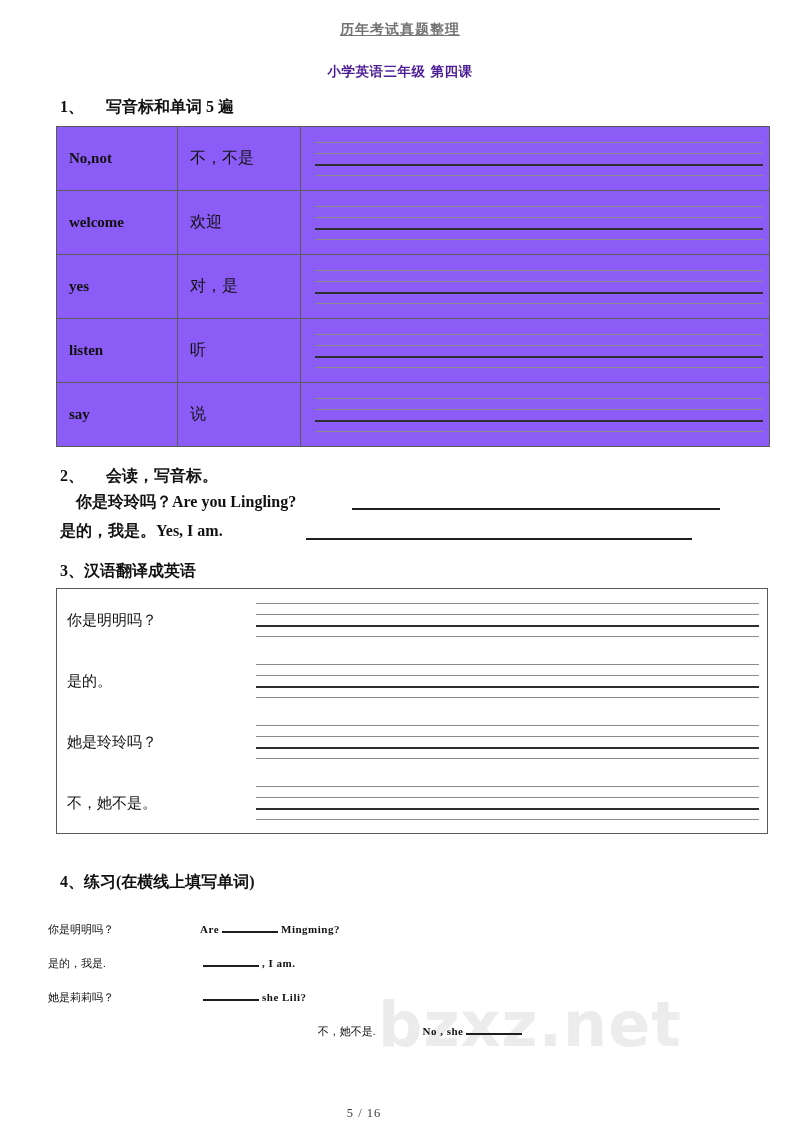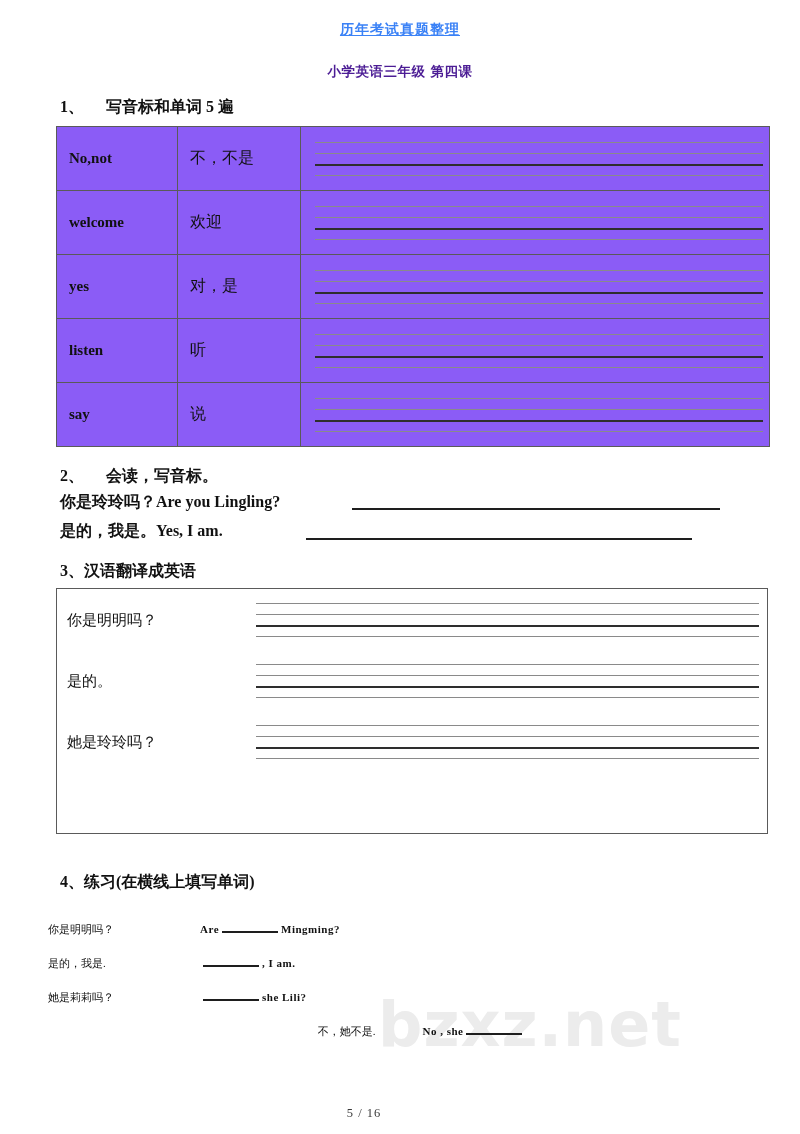--- a/index.html
+++ b/index.html
@@ -44,21 +44,21 @@
     position: absolute;
     top: 20px;
     left: 0;
     width: 800px;
     text-align: center;
   }
   .doc-header .hdr-link {
     font-family: "DejaVu Sans", "Liberation Sans", sans-serif;
     font-size: 14px;
     font-weight: bold;
-    color: #3b82f6;
+    color: #737373;
     text-decoration: underline;
     letter-spacing: 1px;
   }
 
   .doc-title {
     position: absolute;
     top: 63px;
     left: 0;
     width: 800px;
     text-align: center;
@@ -136,21 +136,21 @@
   .staff .ln.l4 { top: 33px; }
 
   
   .s2-row {
     position: absolute;
     left: 60px;
     font-size: 16px;
     font-weight: bold;
     white-space: nowrap;
   }
-  #s2-line1 { top: 492px; }
+  #s2-line1 { top: 492px; margin-left: 16px; }
   #s2-line2 { top: 521px; }
   .s2-blank {
     position: absolute;
     height: 2px;
     background: #1e1e1e;
   }
   #s2-blank1 { top: 508px; left: 352px; width: 368px; }
   #s2-blank2 { top: 538px; left: 306px; width: 386px; }
 
   
@@ -358,20 +358,29 @@
       </div>
       <div class="trans-row" style="top:122px;">
         <span class="prompt">她是玲玲吗？</span>
         <span class="staff3">
           <span class="ln l1"></span>
             <span class="ln l2"></span>
             <span class="ln l3"></span>
             <span class="ln l4"></span>
         </span>
       </div>
+      <div class="trans-row" style="top:183px;">
+        <span class="prompt">不，她不是。</span>
+        <span class="staff3">
+          <span class="ln l1"></span>
+            <span class="ln l2"></span>
+            <span class="ln l3"></span>
+            <span class="ln l4"></span>
+        </span>
+      </div>
     </div>
 
     <div class="sec-head" id="sec4-head">
       <span>4、</span><span>练习(在横线上填写单词)</span>
     </div>
 
     <div class="ex-row" id="ex-1">
       <span class="zh">你是明明吗？</span><span class="en">Are</span><span class="fill"></span><span class="en">Mingming?</span>
     </div>
     <div class="ex-row" id="ex-2">

